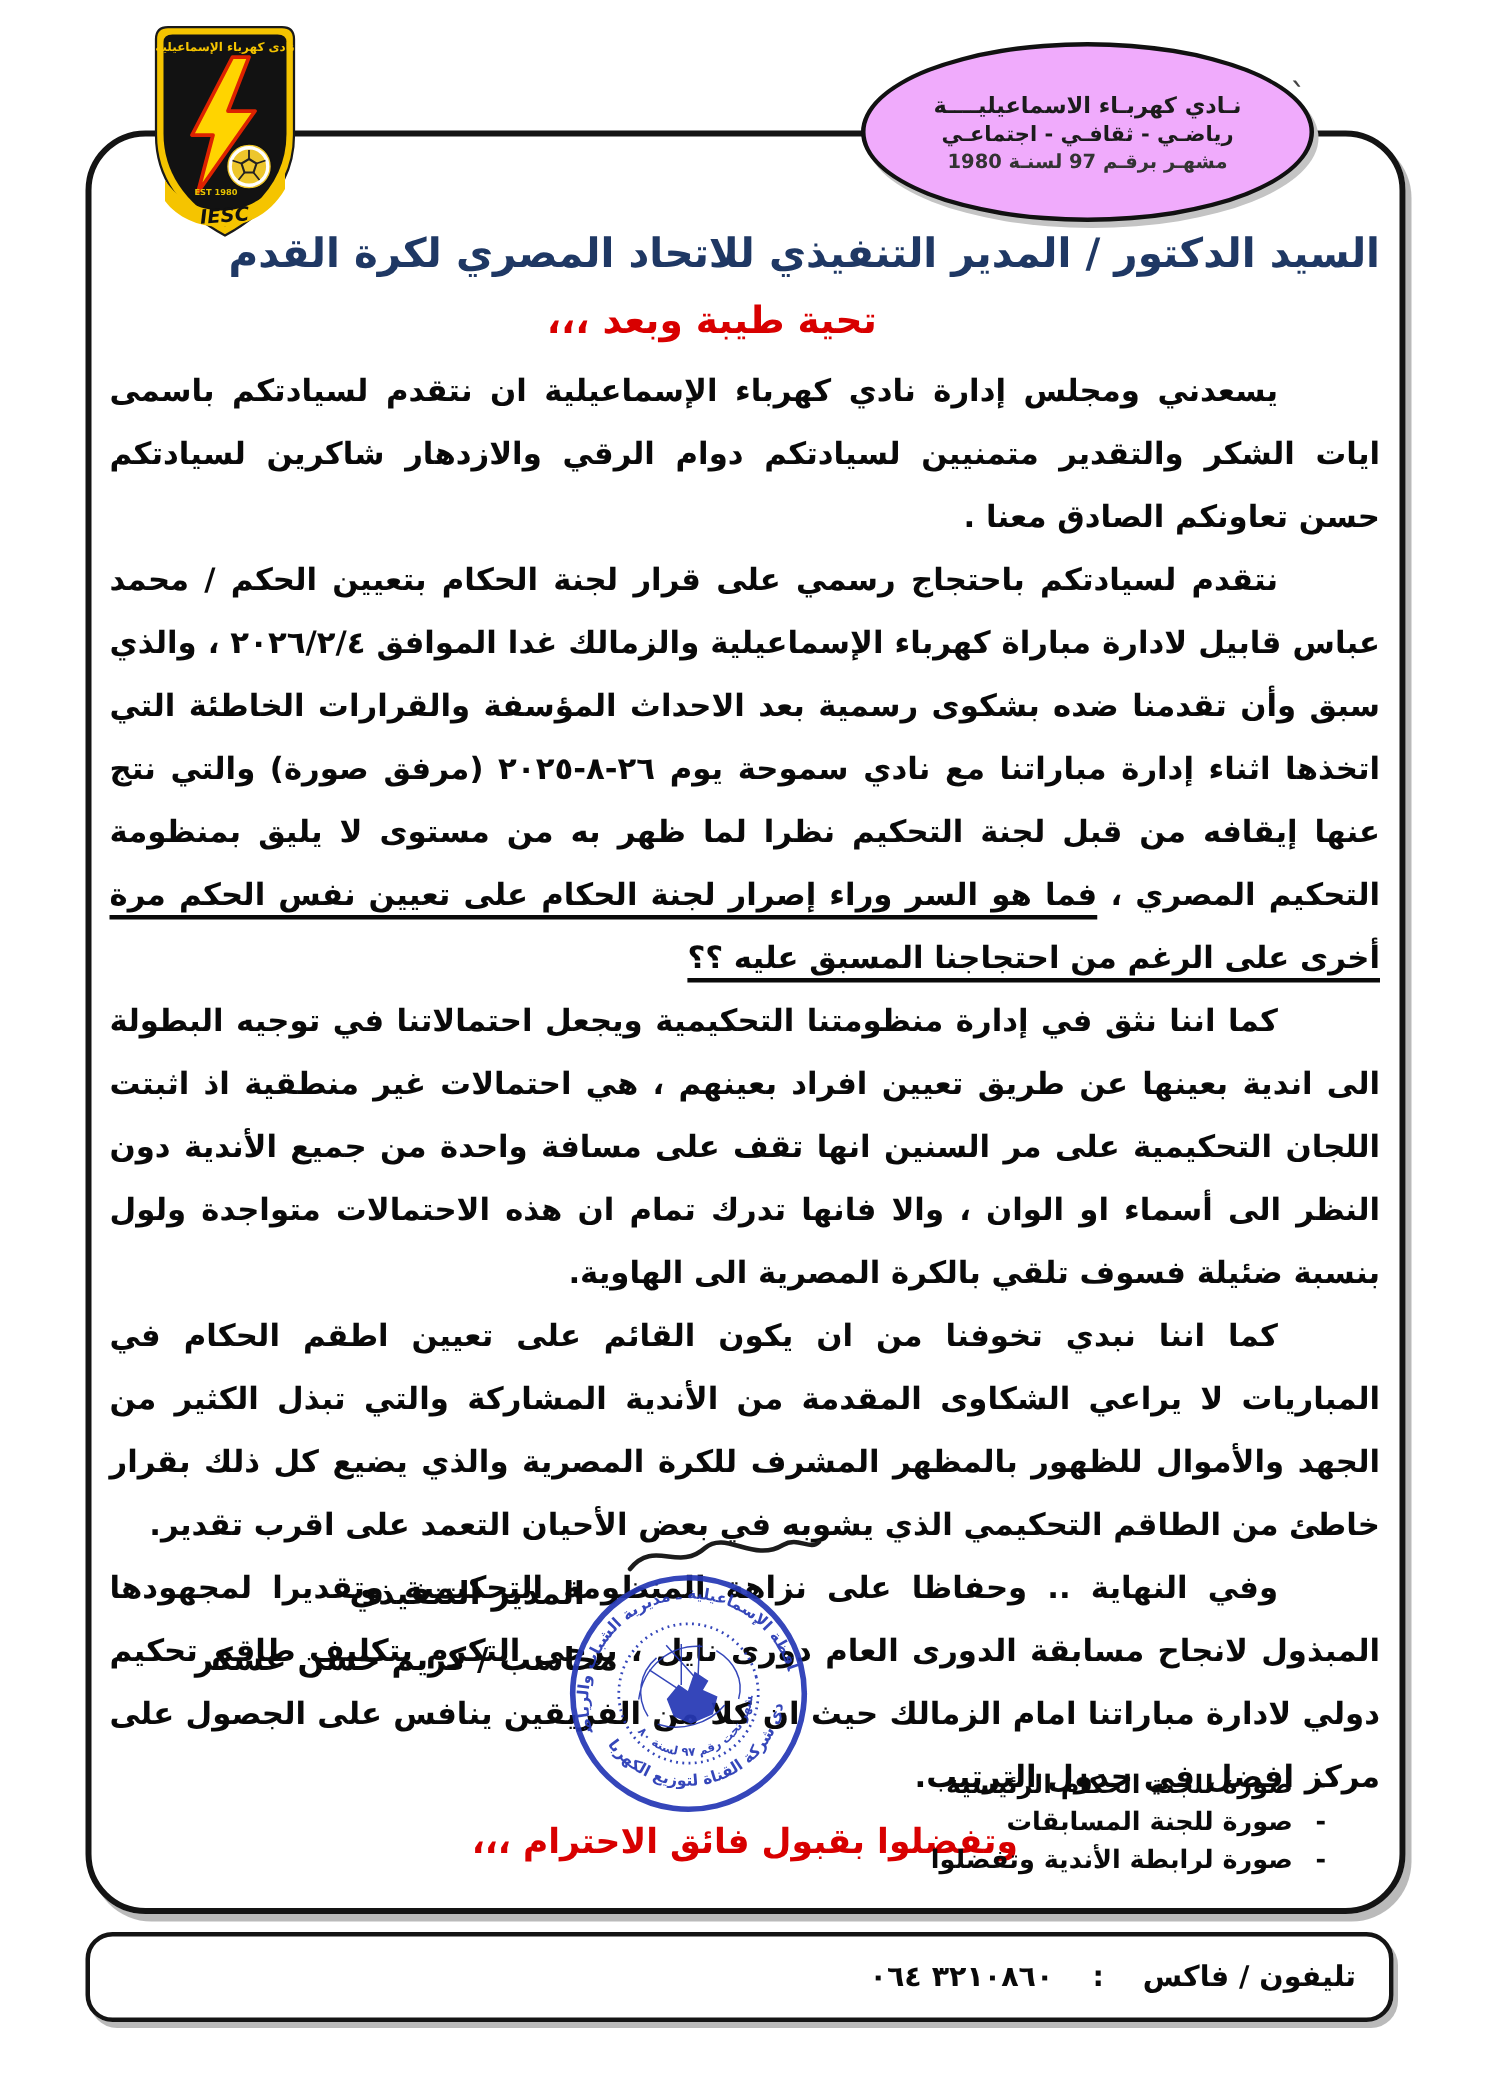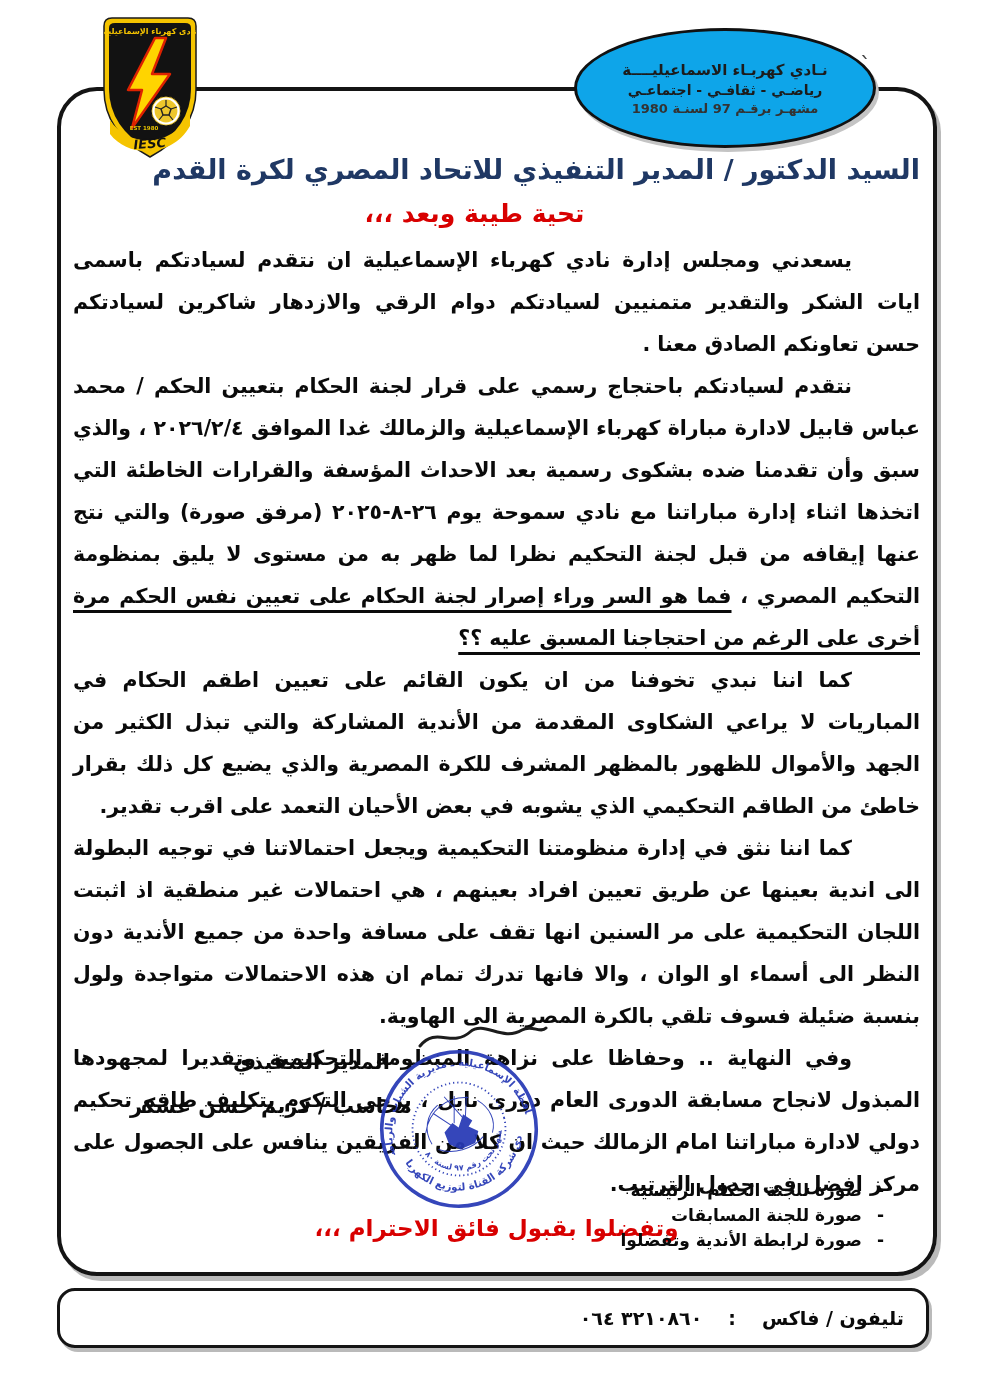--- a/index.html
+++ b/index.html
@@ -4,21 +4,21 @@
 <style>
   html,body{margin:0;padding:0;background:#ffffff;}
   .page{position:relative;width:990px;height:1360px;background:#ffffff;overflow:hidden;
         font-family:"DejaVu Sans",sans-serif;direction:rtl;}
   .main-border{position:absolute;left:57px;top:87px;width:872px;height:1181px;
         border:4px solid #141414;border-radius:40px;box-shadow:4px 5px 0 rgba(130,130,130,.55);
         background:transparent;z-index:1;}
   
   .logo{position:absolute;left:100px;top:8px;width:100px;height:152px;z-index:5;}
   
-  .oval{position:absolute;left:574px;top:28px;width:296px;height:114px;background:#0ea5e9;
+  .oval{position:absolute;left:574px;top:28px;width:296px;height:114px;background:#f0abfc;
         border:3px solid #111;border-radius:50%;z-index:4;display:flex;flex-direction:column;
         justify-content:center;align-items:center;gap:3px;box-shadow:3px 4px 0 #c4c4c4;}
   .oval .l1{font-size:15px;font-weight:700;color:#1c1c1c;}
   .oval .l2{font-size:14px;font-weight:700;color:#1c1c1c;}
   .oval .l3{font-size:13px;font-weight:700;color:#333;}
   .tick{position:absolute;left:860px;top:52px;font-size:22px;color:#444;z-index:4;}
   
   .content{position:absolute;left:73px;top:150px;width:847px;z-index:2;}
   .recipient{margin:0;font-size:27px;line-height:40px;font-weight:800;color:#1f3864;text-align:right;}
   .greeting{margin-top:9px;font-size:25px;line-height:30px;font-weight:800;color:#d80000;text-align:center;
@@ -81,22 +81,22 @@
   </div>
 
   <span class="tick">`</span>
 
   <div class="content">
     <h1 class="recipient">السيد الدكتور / المدير التنفيذي للاتحاد المصري لكرة القدم</h1>
     <div class="greeting">تحية طيبة وبعد ،،،</div>
     <div class="bodytext">
       <p>يسعدني ومجلس إدارة نادي كهرباء الإسماعيلية ان نتقدم لسيادتكم باسمى ايات الشكر والتقدير متمنيين لسيادتكم دوام الرقي والازدهار شاكرين لسيادتكم حسن تعاونكم الصادق معنا .</p>
       <p><span>نتقدم لسيادتكم باحتجاج رسمي على قرار لجنة الحكام بتعيين الحكم / محمد عباس قابيل لادارة مباراة كهرباء الإسماعيلية والزمالك غدا الموافق ٢٠٢٦/٢/٤ ، والذي سبق وأن تقدمنا ضده بشكوى رسمية بعد الاحداث المؤسفة والقرارات الخاطئة التي اتخذها اثناء إدارة مباراتنا مع نادي سموحة يوم ٢٦-٨-٢٠٢٥ (مرفق صورة) والتي نتج عنها إيقافه من قبل لجنة التحكيم نظرا لما ظهر به من مستوى لا يليق بمنظومة التحكيم المصري ، </span><u>فما هو السر وراء إصرار لجنة الحكام على تعيين نفس الحكم مرة أخرى على الرغم من احتجاجنا المسبق عليه ؟؟</u></p>
+      <p>كما اننا نثق في إدارة منظومتنا التحكيمية ويجعل احتمالاتنا في توجيه البطولة الى اندية بعينها عن طريق تعيين افراد بعينهم ، هي احتمالات غير منطقية اذ اثبتت اللجان التحكيمية على مر السنين انها تقف على مسافة واحدة من جميع الأندية دون النظر الى أسماء او الوان ، والا فانها تدرك تمام ان هذه الاحتمالات متواجدة ولول بنسبة ضئيلة فسوف تلقي بالكرة المصرية الى الهاوية.</p>
       <p>كما اننا نبدي تخوفنا من ان يكون القائم على تعيين اطقم الحكام في المباريات لا يراعي الشكاوى المقدمة من الأندية المشاركة والتي تبذل الكثير من الجهد والأموال للظهور بالمظهر المشرف للكرة المصرية والذي يضيع كل ذلك بقرار خاطئ من الطاقم التحكيمي الذي يشوبه في بعض الأحيان التعمد على اقرب تقدير.</p>
-      <p>كما اننا نثق في إدارة منظومتنا التحكيمية ويجعل احتمالاتنا في توجيه البطولة الى اندية بعينها عن طريق تعيين افراد بعينهم ، هي احتمالات غير منطقية اذ اثبتت اللجان التحكيمية على مر السنين انها تقف على مسافة واحدة من جميع الأندية دون النظر الى أسماء او الوان ، والا فانها تدرك تمام ان هذه الاحتمالات متواجدة ولول بنسبة ضئيلة فسوف تلقي بالكرة المصرية الى الهاوية.</p>
       <p>وفي النهاية .. وحفاظا على نزاهة المنظومة التحكيمية وتقديرا لمجهودها المبذول لانجاح مسابقة الدورى العام دورى نايل ، يرجى التكرم بتكليف طاقم تحكيم دولي لادارة مباراتنا امام الزمالك حيث ان كلا من الفريقين ينافس على الجصول على مركز افضل في جدول الترتيب.</p>
     </div>
     <div class="closing">وتفضلوا بقبول فائق الاحترام ،،،</div>
   </div>
 
   <div class="sig-title">المدير التنفيذي</div>
   <div class="sig-name">محاسب / كريم حسن عسكر</div>
 
   <svg class="scribble" width="130" height="34" viewBox="0 0 130 34">
     <path d="M2,24 C18,4 34,26 52,10 C66,-2 84,20 104,8 C114,2 122,12 128,6" stroke="#1c1c1c" stroke-width="3" fill="none" stroke-linecap="round"></path>

